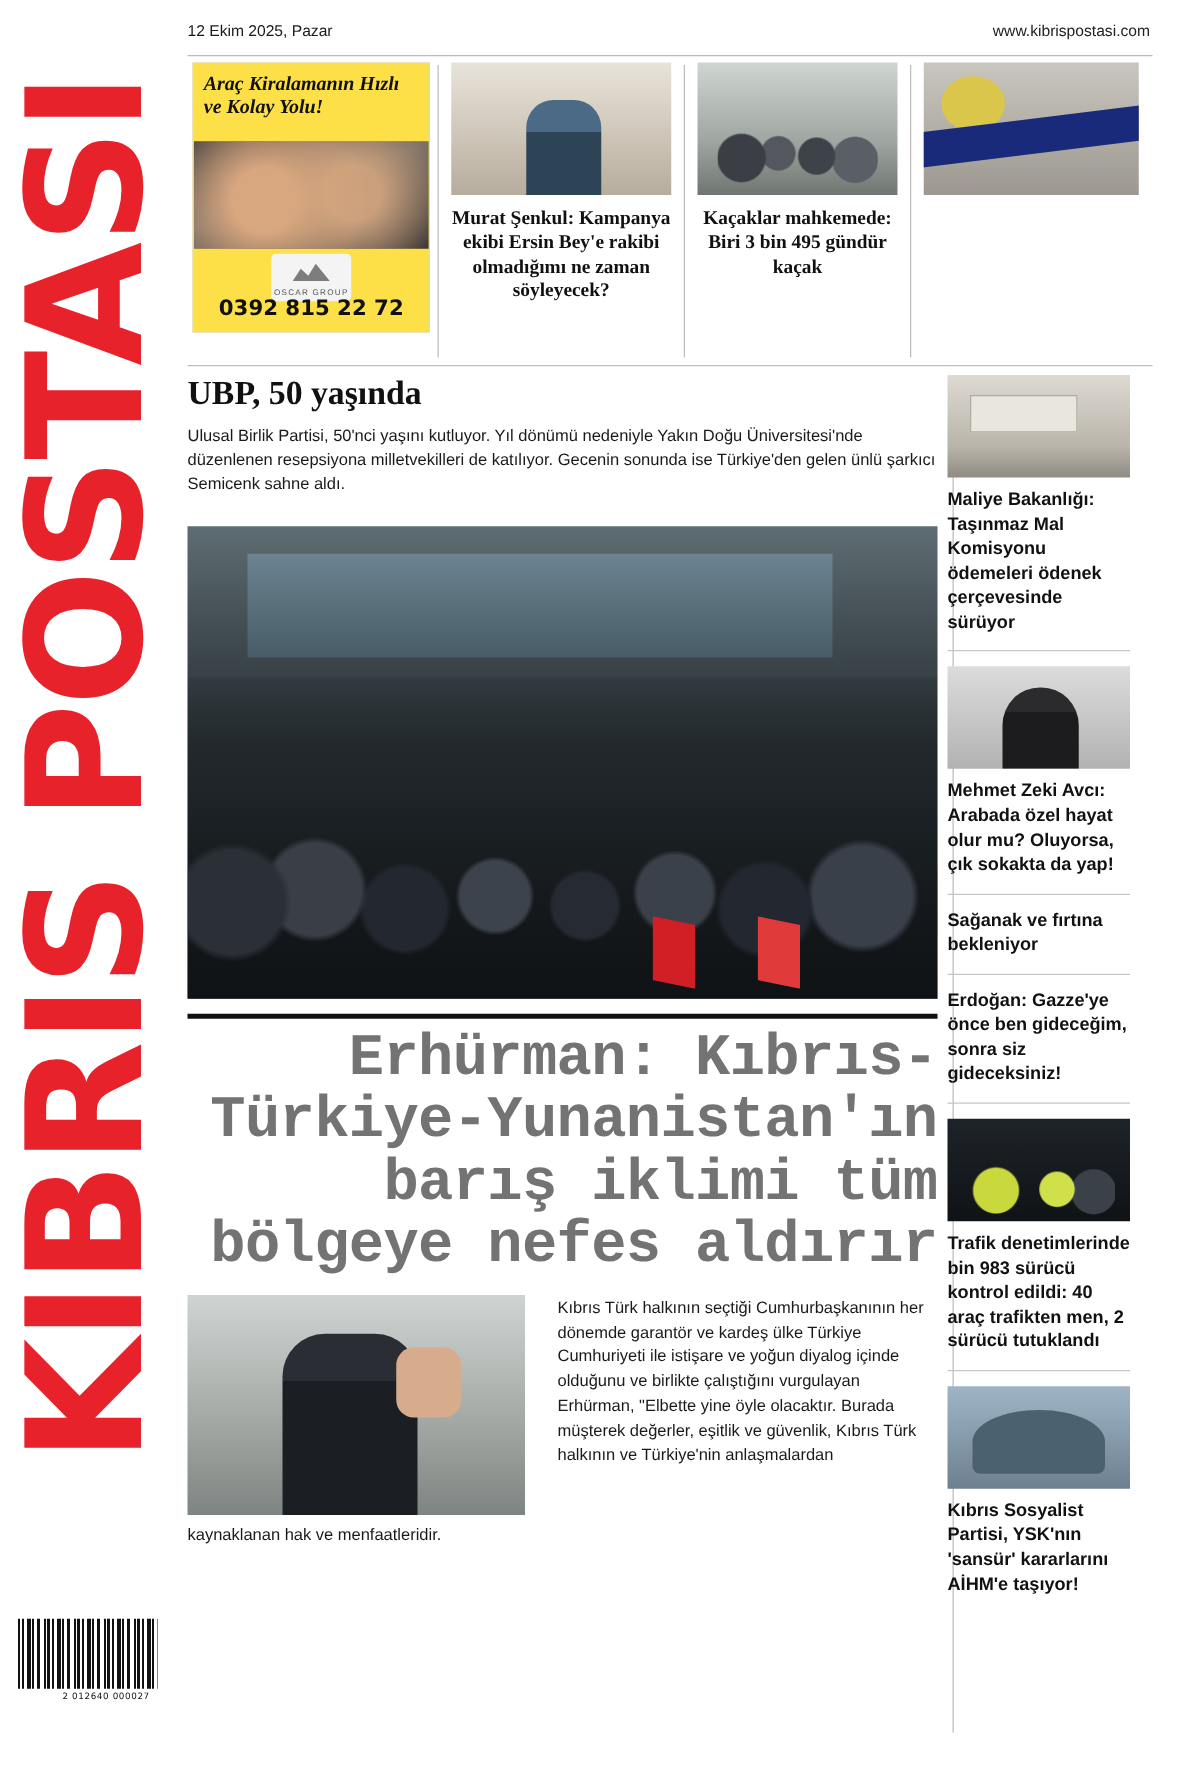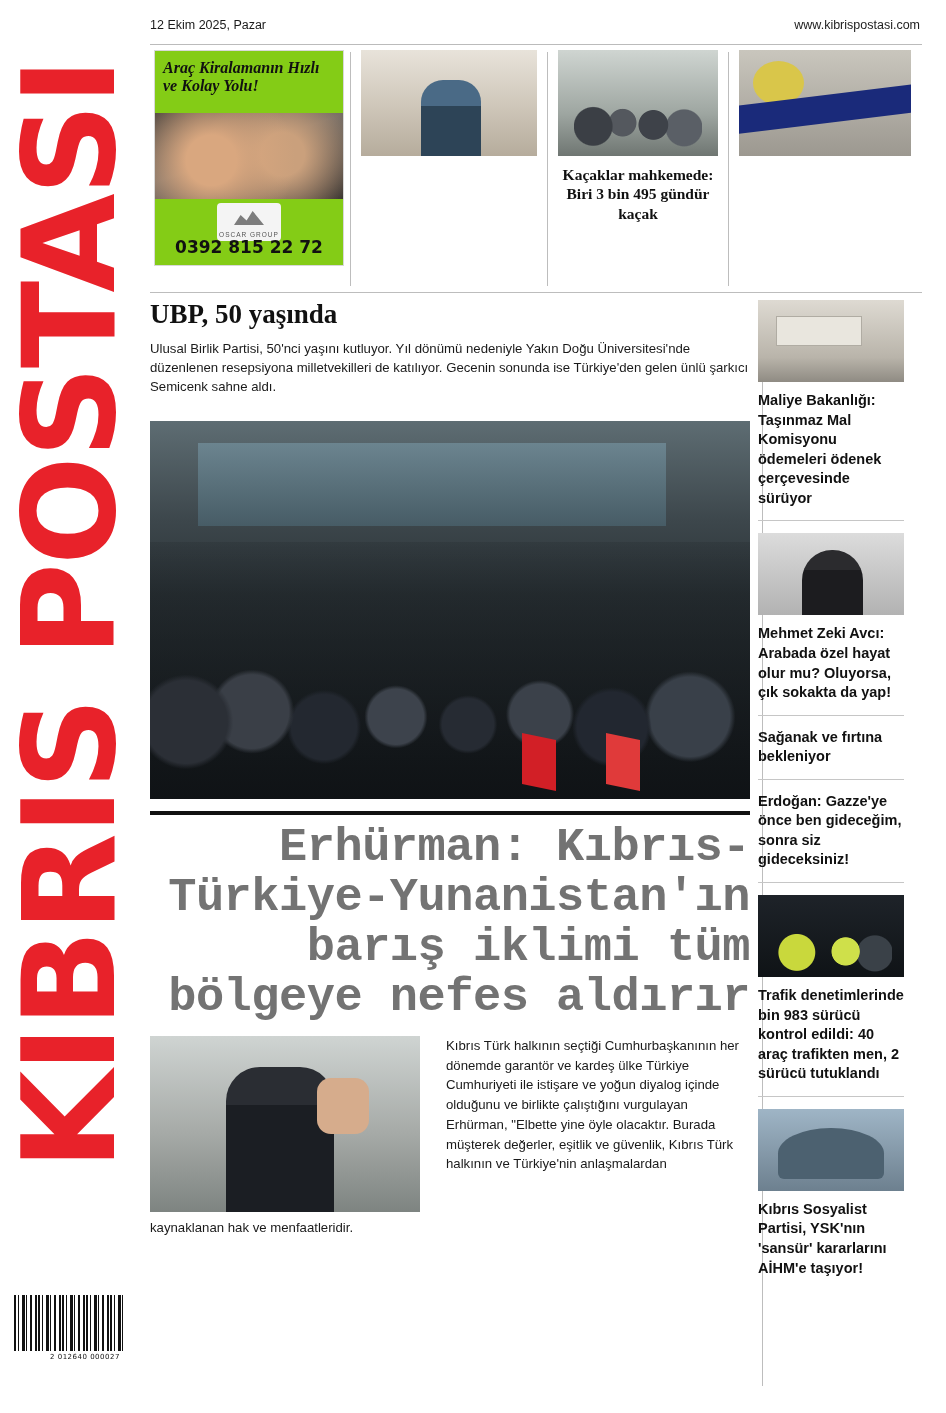--- a/index.html
+++ b/index.html
@@ -130,21 +130,21 @@
     color: #111;
     margin-top: 9px;
   }
 
   
   .ad-box {
     width: 190px;
     height: 216px;
     border: 1px solid #d8d8d8;
     box-sizing: border-box;
-    background: #84cc16;
+    background: #fde047;
     position: relative;
     overflow: hidden;
   }
   .ad-headline {
     position: absolute;
     left: 8px; top: 8px;
     width: 160px;
     font-family: "Liberation Serif", serif;
     font-style: italic;
     font-weight: bold;
@@ -501,20 +501,21 @@
           <div class="ad-logo-text">OSCAR GROUP</div>
         </div>
         <div class="ad-phone">0392 815 22 72</div>
       </div>
     </div>
 
     <div class="strip-divider"></div>
 
     <div class="strip-cell cell-n1">
       <div class="photo ph-office" style="width:176px;height:106px;"></div>
+      <div class="teaser-title">Murat Şenkul: Kampanya ekibi Ersin Bey'e rakibi olmadığımı ne zaman söyleyecek?</div>
     </div>
 
     <div class="strip-divider"></div>
 
     <div class="strip-cell cell-n2">
       <div class="photo ph-people" style="width:160px;height:106px;"></div>
       <div class="teaser-title">Kaçaklar mahkemede: Biri 3 bin 495 gündür kaçak</div>
     </div>
 
     <div class="strip-divider"></div>

